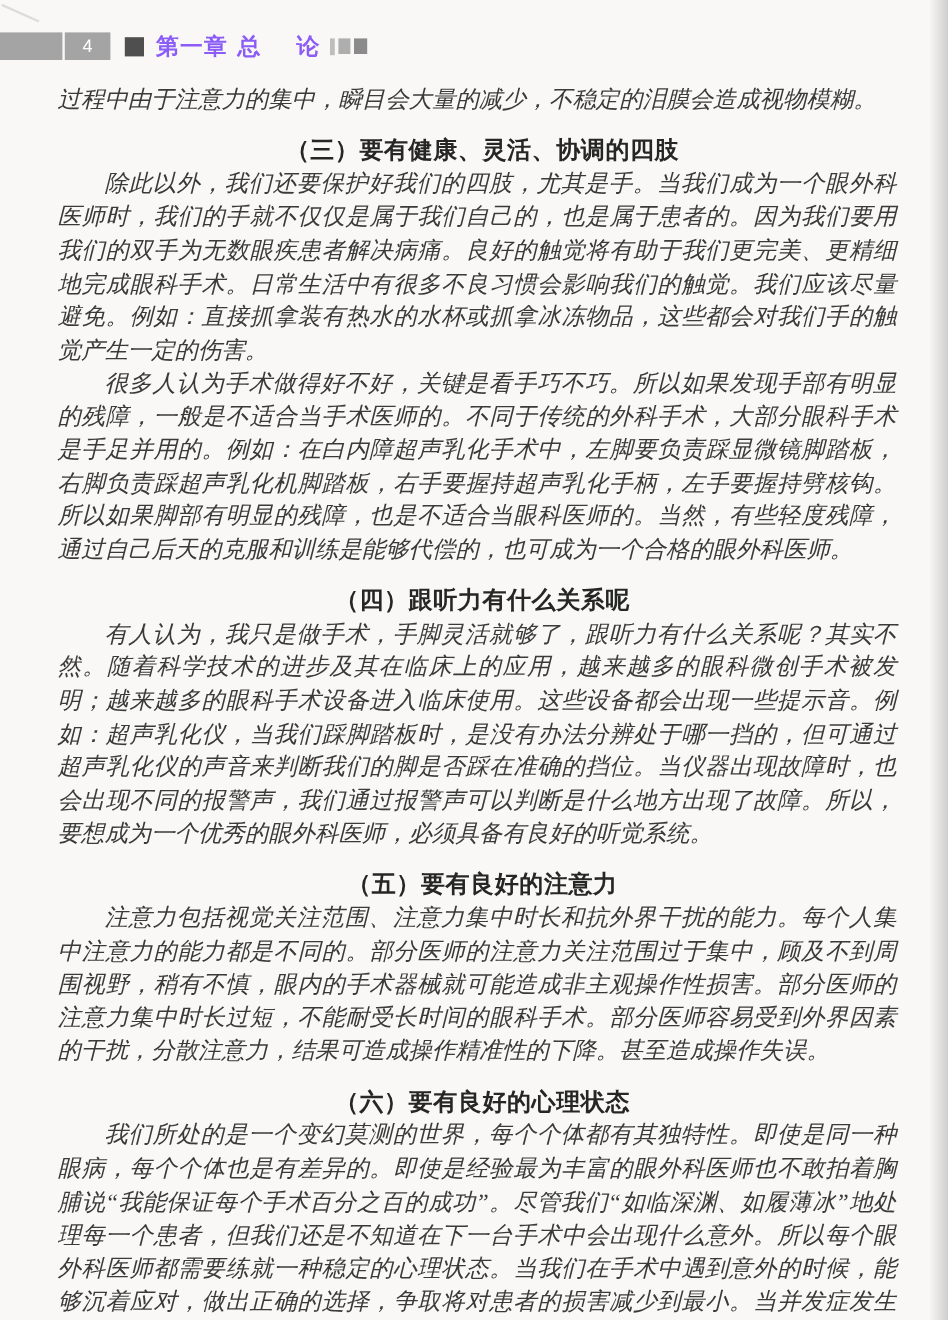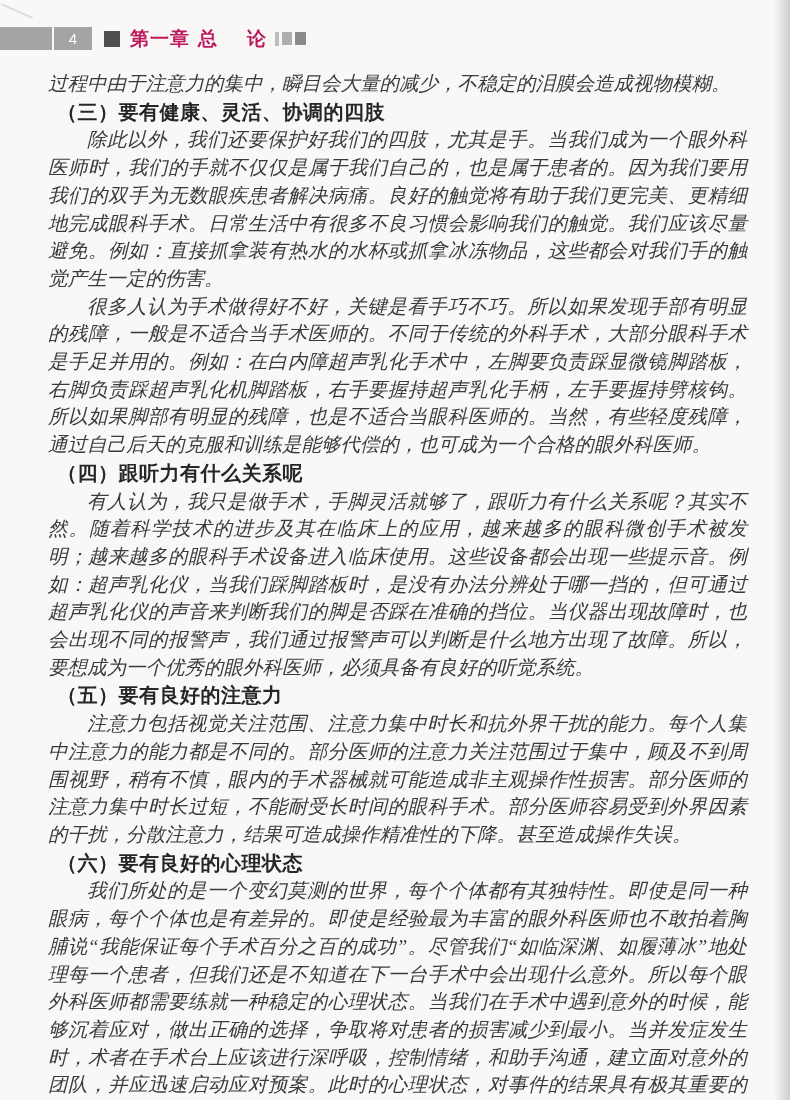--- a/index.html
+++ b/index.html
@@ -27,42 +27,42 @@
   }
   .blk1 { width:52px; height:23px; background:#a4a4a4; }
   .blk2 {
     width:38px; height:23px; background:#a4a4a4; margin-left:2px;
     color:#ffffff; font-family:"Liberation Sans","DejaVu Sans",sans-serif;
     font-size:15px; display:flex; align-items:center; justify-content:center;
   }
   .bullet { width:16px; height:16px; background:#4f4f4f; margin-left:12px; }
   .hdr-title {
     font-family:"Liberation Sans","DejaVu Sans",sans-serif;
-    font-weight:700; font-size:19px; color:#be185d;
+    font-weight:700; font-size:19px; color:#8b5cf6;
     display:flex; align-items:center;
   }
   .hdr-chapter { margin-left:10px; letter-spacing:1px; }
   .hdr-w1 { margin-left:8px; }
   .hdr-w2 { margin-left:30px; }
   .deco { display:flex; align-items:center; margin-left:9px; }
   .deco .d1 { width:4px;  height:14px; background:#bdbdbd; }
   .deco .d2 { width:10px; height:13px; background:#aeaeae; margin-left:3px; }
   .deco .d3 { width:11px; height:13px; background:#8b8b8b; margin-left:3px; }
   
   main {
     position:absolute; left:48px; top:70px; width:699px;
     font-size:19.5px; line-height:27.7px; text-align:justify;
   }
   main p { margin:0; text-indent:2em; color:#3a3a3a;font-style:italic; }
   main p.continuation { text-indent:0; }
   main h2 {
     font-family:"Liberation Sans","DejaVu Sans",sans-serif;
     font-size:20px; font-weight:600; color:#262626;
-    margin:1px 0 0 0; line-height:27.7px; padding-left:9px;
-    letter-spacing:0.5px; text-align:left;
+    margin:15px 0 0 0; line-height:27.7px; padding-left:9px;
+    letter-spacing:0.5px; text-align:center;
   }
 </style>
 </head>
 <body>
 
 <div class="scan">
   <div class="corner-mark"></div>
   <div class="edge-right"></div>
 
   <div class="hdr">

